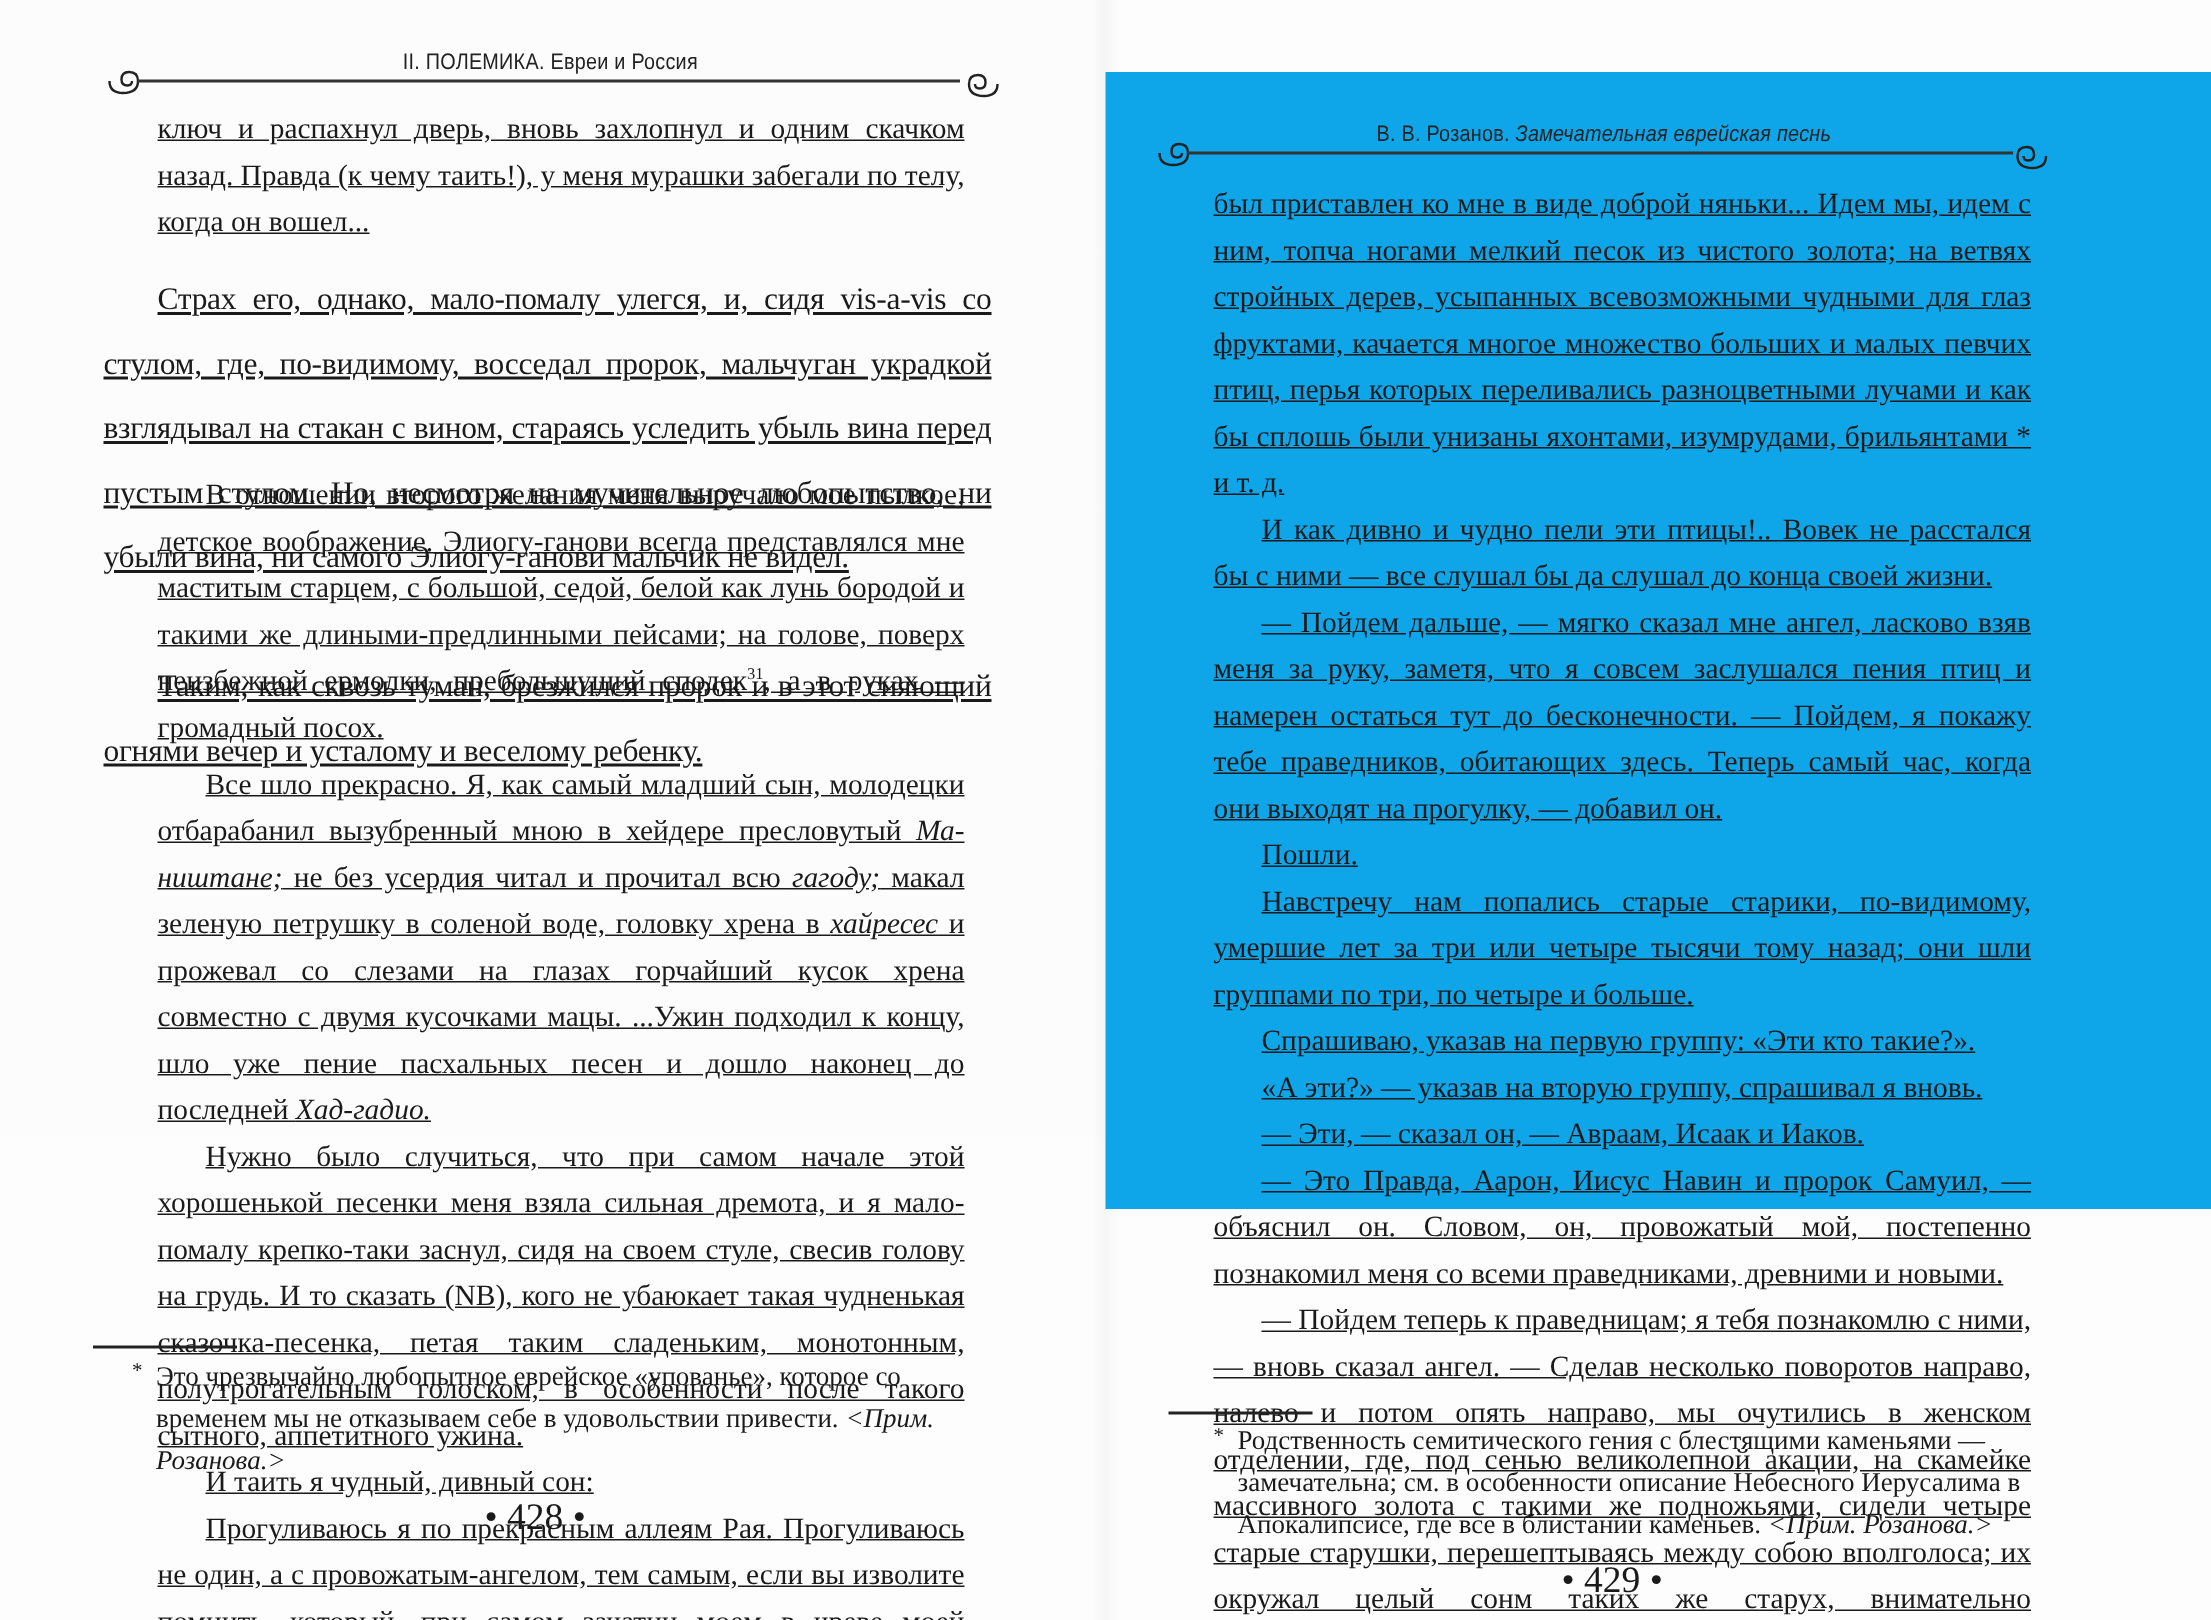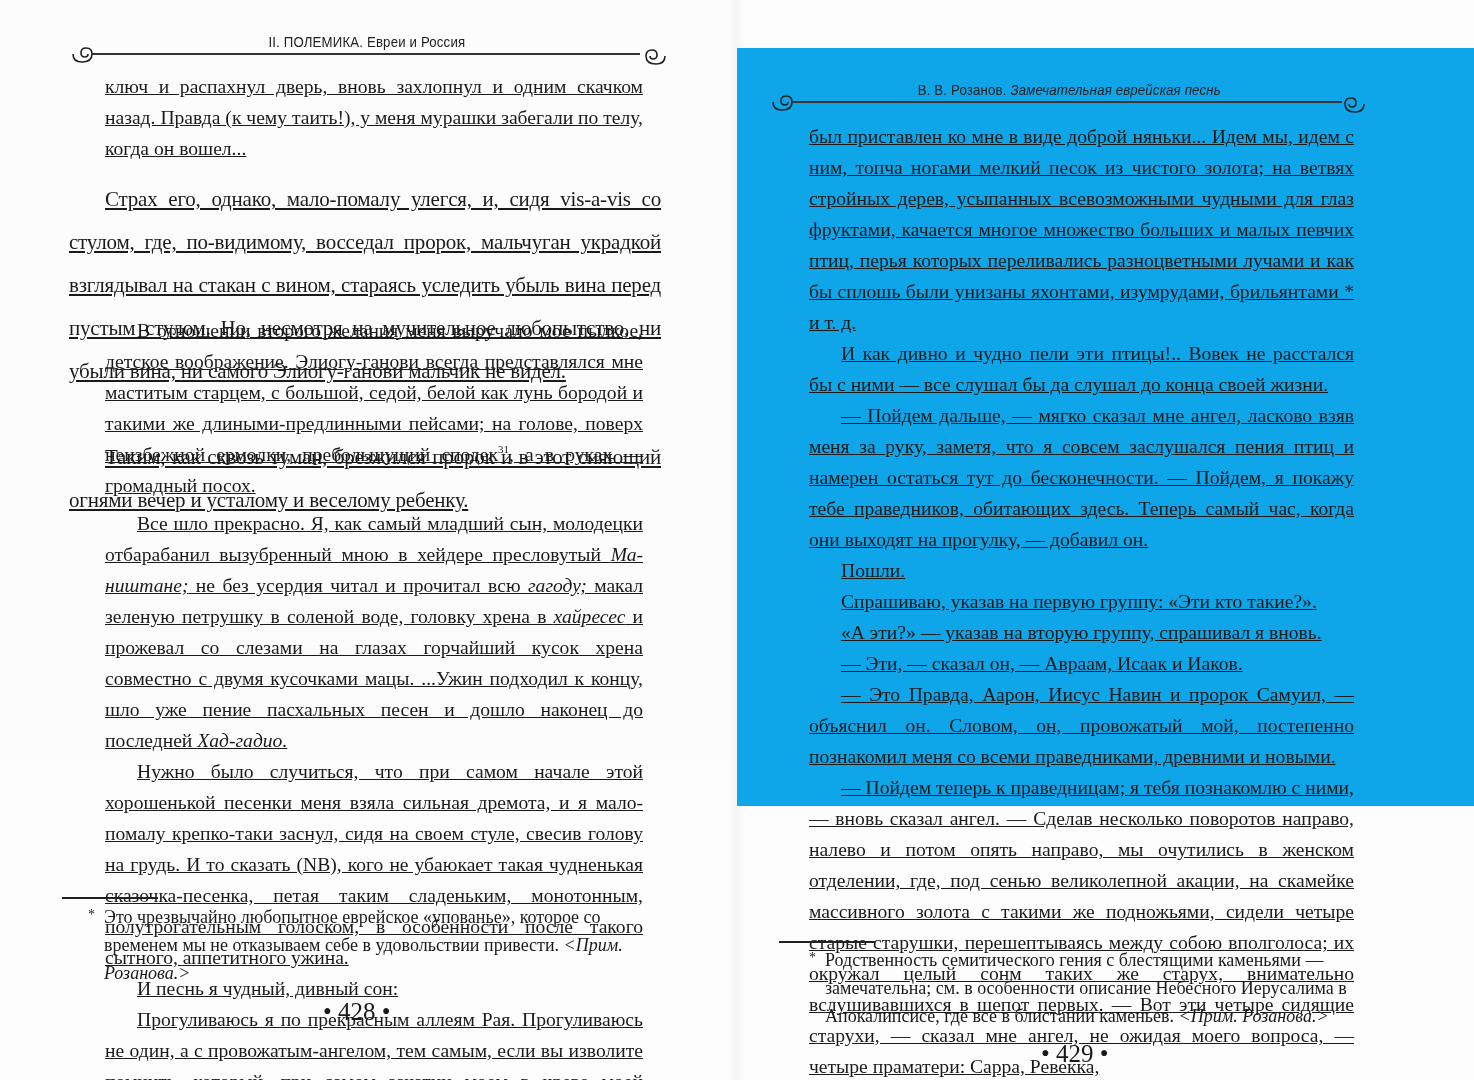--- a/index.html
+++ b/index.html
@@ -57,21 +57,21 @@
     <p class="ind"><span>В отношении второго желания меня выручало мое пылкое, детское воображение. Элиогу-ганови всегда представлялся мне маститым старцем, с большой, седой, белой как лунь бородой и такими же длиными-предлинными пейсами; на голове, поверх неизбежной ермолки, пребольшущий сподек</span><sup>31</sup><span>, а в руках — громадный посох.</span></p>
   </div>
 
   <div class="text" style="left:69px; top:436px; width:592px;">
     <p class="big ind-big">Таким, как сквозь туман, брезжился пророк и в этот сияющий огнями вечер и усталому и веселому ребенку.</p>
   </div>
 
   <div class="text" style="left:105px; top:508px; width:538px;">
     <p class="ind"><span>Все шло прекрасно. Я, как самый младший сын, молодецки отбарабанил вызубренный мною в хейдере пресловутый </span><span class="ital">Ма-ништане;</span><span> не без усердия читал и прочитал всю </span><span class="ital">гагоду;</span><span> макал зеленую петрушку в соленой воде, головку хрена в </span><span class="ital">хайресес</span><span> и прожевал со слезами на глазах горчайший кусок хрена совместно с двумя кусочками мацы. ...Ужин подходил к концу, шло уже пение пасхальных песен и дошло наконец до последней </span><span class="ital">Хад-гадио.</span></p>
     <p class="ind">Нужно было случиться, что при самом начале этой хорошенькой песенки меня взяла сильная дремота, и я мало-помалу крепко-таки заснул, сидя на своем стуле, свесив голову на грудь. И то сказать (NB), кого не убаюкает такая чудненькая сказочка-песенка, петая таким сладеньким, монотонным, полутрогательным голоском, в особенности после такого сытного, аппетитного ужина.</p>
-    <p class="ind">И песнь я чудный, дивный сон:</p>
+    <p class="ind">И таить я чудный, дивный сон:</p>
     <p class="ind">Прогуливаюсь я по прекрасным аллеям Рая. Прогуливаюсь не один, а с провожатым-ангелом, тем самым, если вы изволите помнить, который, при самом зачатии моем в чреве моей матери *,</p>
   </div>
 
   <div class="fn-rule" style="left:62px; top:897px;"></div>
   <div class="footnote" style="left:104px; top:903px; width:540px;">
     <span class="star">*</span>
     <span>Это чрезвычайно любопытное еврейское «упованье», которое со временем мы не отказываем себе в удовольствии привести. </span><span class="ital">&lt;Прим. Розанова.&gt;</span>
   </div>
 
   <div class="folio" style="left:323px; top:998px;">• 428 •</div>
@@ -90,20 +90,21 @@
   <div class="rule" style="left:55px; top:53px; width:550px;"></div>
   <svg class="ornament" style="left:600px; top:44px;" viewBox="0 0 30 22">
     <path d="M27 12 Q27 20 18 20 Q8 20 8 12 Q8 6 14 6 Q19 6 19 11 Q19 15 15 15 Q12 15 12 12" fill="none" stroke="#222" stroke-width="1.6"></path>
   </svg>
 
   <div class="text" style="left:72px; top:73px; width:545px;">
     <p>был приставлен ко мне в виде доброй няньки... Идем мы, идем с ним, топча ногами мелкий песок из чистого золота; на ветвях стройных дерев, усыпанных всевозможными чудными для глаз фруктами, качается многое множество больших и малых певчих птиц, перья которых переливались разноцветными лучами и как бы сплошь были унизаны яхонтами, изумрудами, брильянтами * и т. д.</p>
     <p class="ind">И как дивно и чудно пели эти птицы!.. Вовек не расстался бы с ними — все слушал бы да слушал до конца своей жизни.</p>
     <p class="ind">— Пойдем дальше, — мягко сказал мне ангел, ласково взяв меня за руку, заметя, что я совсем заслушался пения птиц и намерен остаться тут до бесконечности. — Пойдем, я покажу тебе праведников, обитающих здесь. Теперь самый час, когда они выходят на прогулку, — добавил он.</p>
     <p class="ind">Пошли.</p>
+    <p class="ind">Навстречу нам попались старые старики, по-видимому, умершие лет за три или четыре тысячи тому назад; они шли группами по три, по четыре и больше.</p>
     <p class="ind">Спрашиваю, указав на первую группу: «Эти кто такие?».</p>
     <p class="ind">«А эти?» — указав на вторую группу, спрашивал я вновь.</p>
     <p class="ind">— Эти, — сказал он, — Авраам, Исаак и Иаков.</p>
     <p class="ind">— Это Правда, Аарон, Иисус Навин и пророк Самуил, — объяснил он. Словом, он, провожатый мой, постепенно познакомил меня со всеми праведниками, древними и новыми.</p>
     <p class="ind">— Пойдем теперь к праведницам; я тебя познакомлю с ними, — вновь сказал ангел. — Сделав несколько поворотов направо, налево и потом опять направо, мы очутились в женском отделении, где, под сенью великолепной акации, на скамейке массивного золота с такими же подножьями, сидели четыре старые старушки, перешептываясь между собою вполголоса; их окружал целый сонм таких же старух, внимательно вслушивавшихся в шепот первых. — Вот эти четыре сидящие старухи, — сказал мне ангел, не ожидая моего вопроса, — четыре праматери: Сарра, Ревекка,</p>
   </div>
 
   <div class="fn-rule" style="left:42px; top:893px;"></div>
   <div class="footnote" style="left:88px; top:898px; width:535px;">
     <span class="star">*</span>

